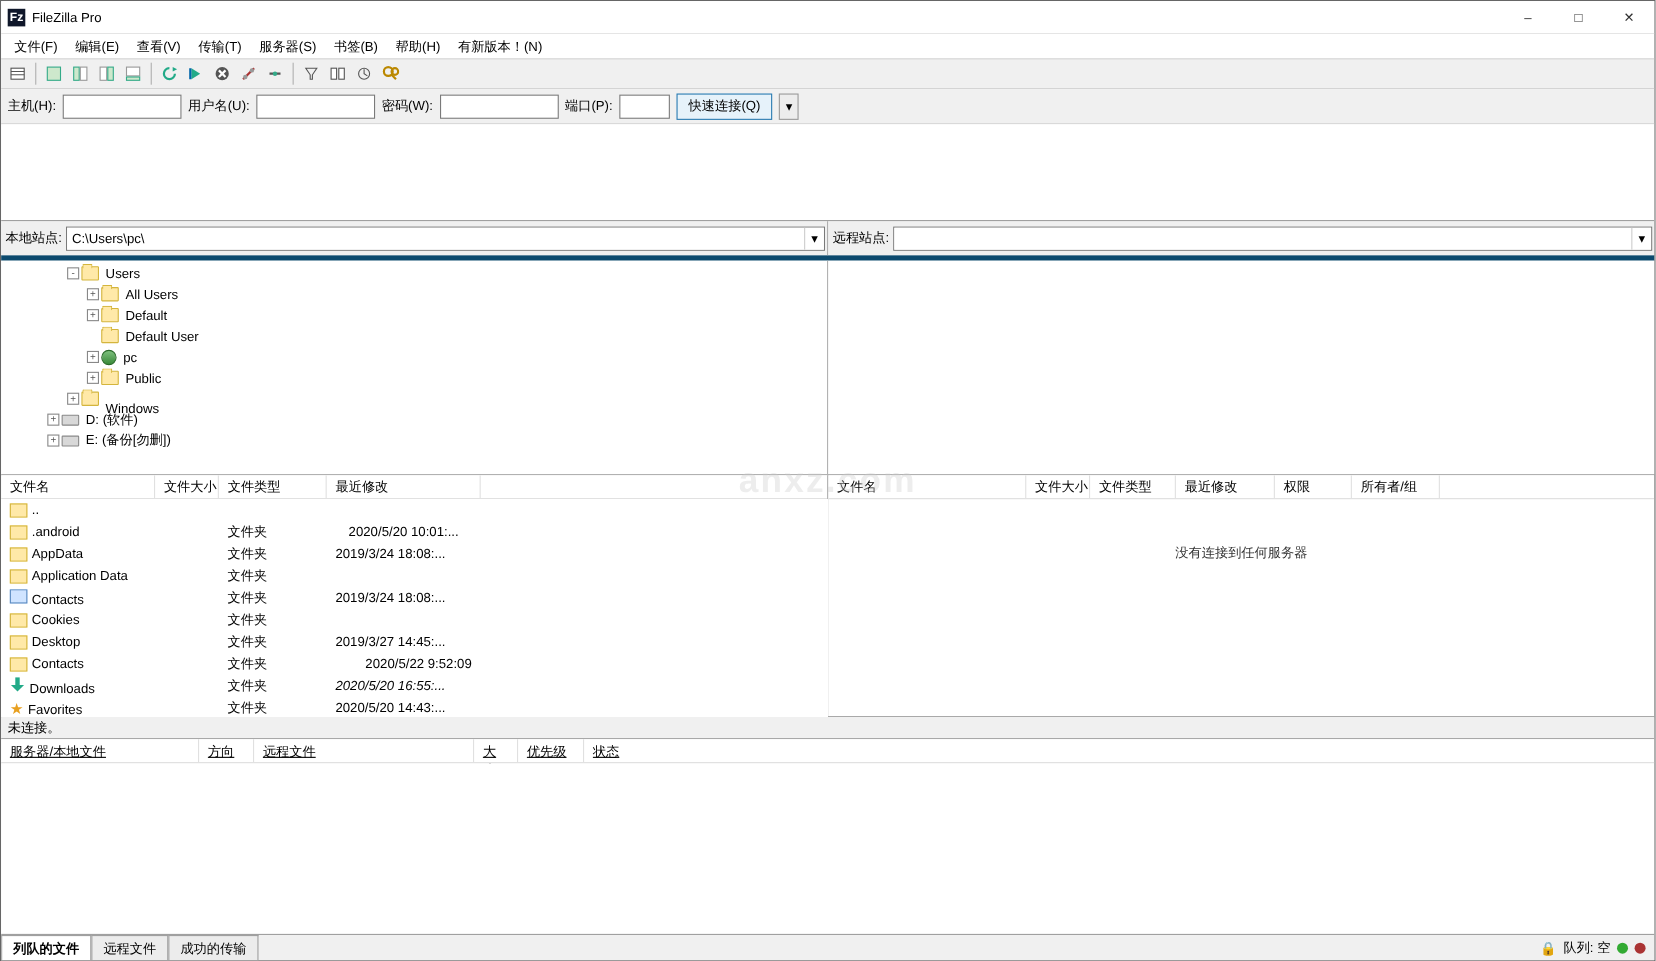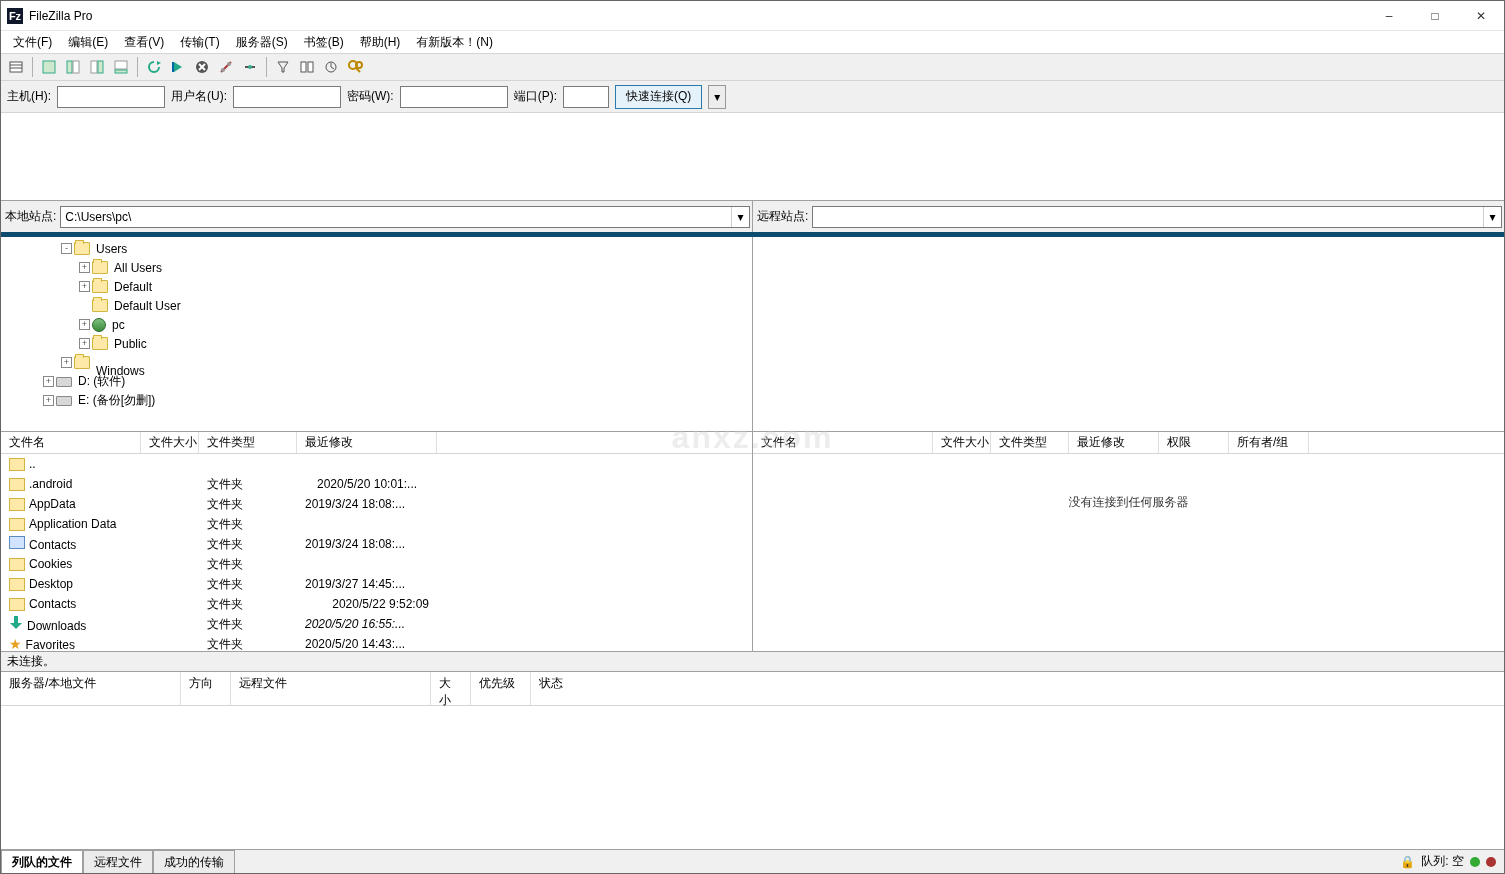--- a/index.html
+++ b/index.html
@@ -58,21 +58,21 @@
 .icon-downloads{width:14px;height:14px;margin-right:4px;display:inline-block;position:relative;}
 .icon-downloads:before{content:"";position:absolute;left:5px;top:0;width:4px;height:8px;background:#2a8;}
 .icon-downloads:after{content:"";position:absolute;left:1px;top:7px;border-left:6px solid transparent;border-right:6px solid transparent;border-top:6px solid #2a8;}
 .icon-star{color:#e8a020;margin-right:4px;font-size:14px;}
 .empty-remote{flex:1;display:flex;align-items:flex-start;justify-content:center;padding-top:40px;color:#333;}
 
 .statusrow{height:20px;display:flex;border-bottom:1px solid #a0a0a0;background:#f0f0f0;}
 .status-half{flex:1;border-right:1px solid #a0a0a0;padding:2px 6px;display:flex;align-items:center;}
 .status-half:last-child{border-right:none;}
 
-.queueheader{height:34px;background:#fff;border-bottom:1px solid #d4d4d4;display:flex;}
+.queueheader{height:22px;background:#fff;border-bottom:1px solid #d4d4d4;display:flex;text-decoration:underline;}
 .queuebody{flex:1;background:#fff;}
 
 .bottomtabs{height:24px;background:#f0f0f0;border-top:1px solid #a0a0a0;display:flex;align-items:stretch;}
 .btab{padding:3px 10px;border:1px solid #a0a0a0;border-bottom:none;background:#ececec;margin-right:0;display:flex;align-items:center;}
 .btab.active{background:#fff;font-weight:bold;}
 .bottomtabs .spacer{flex:1;}
 .queue-status{display:flex;align-items:center;gap:6px;padding:0 8px;}
 .led{width:10px;height:10px;border-radius:50%;}
 .led.green{background:#3a3;}
 .led.red{background:#a33;}

